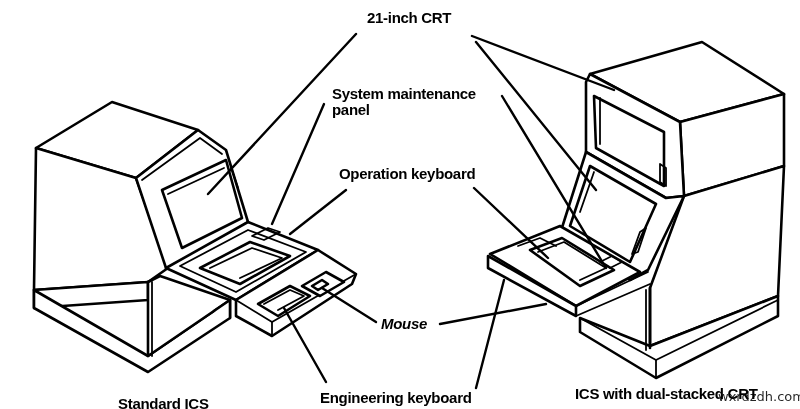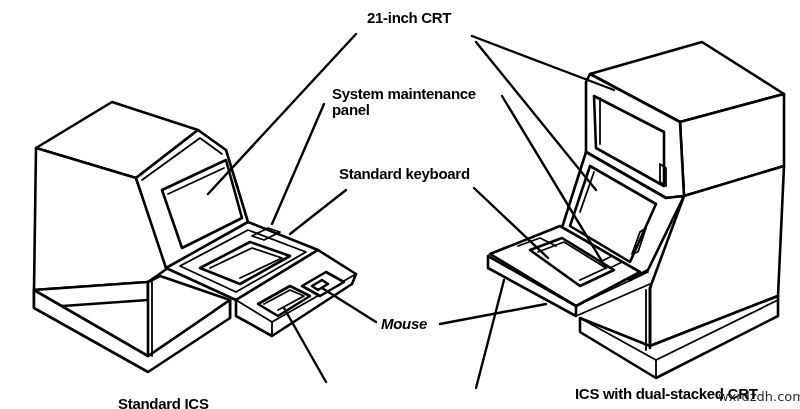--- a/index.html
+++ b/index.html
@@ -130,23 +130,24 @@
 
   <div class="lbl" style="left:367px; top:10px;">
     <div>21-inch CRT</div>
   </div>
 
   <div class="lbl" style="left:332px; top:86px;">
     <div>System maintenance</div>
     <div>panel</div>
   </div>
 
-  <div class="lbl" style="left:339px; top:166px;">Standard keyboard</div>
+  <div class="lbl" style="left:339px; top:166px;">Operation keyboard</div>
 
   <div class="lbl" style="left:381px; top:316px;font-style:italic;">Mouse</div>
 
+  <div class="lbl" style="left:320px; top:390px;">Engineering keyboard</div>
 
   <div class="lbl" style="left:118px; top:396px;">Standard ICS</div>
 
   <div class="lbl" style="left:575px; top:386px;text-align:center;">ICS with dual-stacked CRT</div>
 
   <div class="wm">wxrdzdh.com</div>
 </div>
 
 </body></html>

